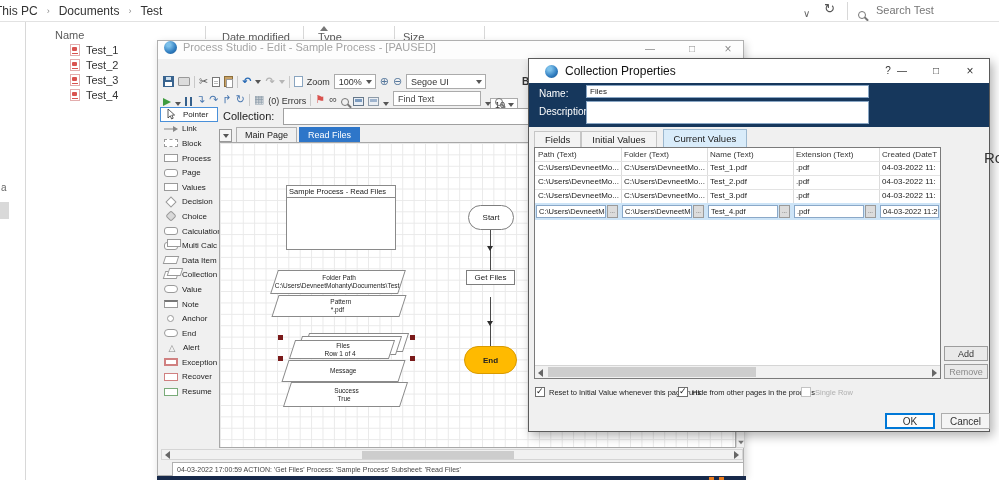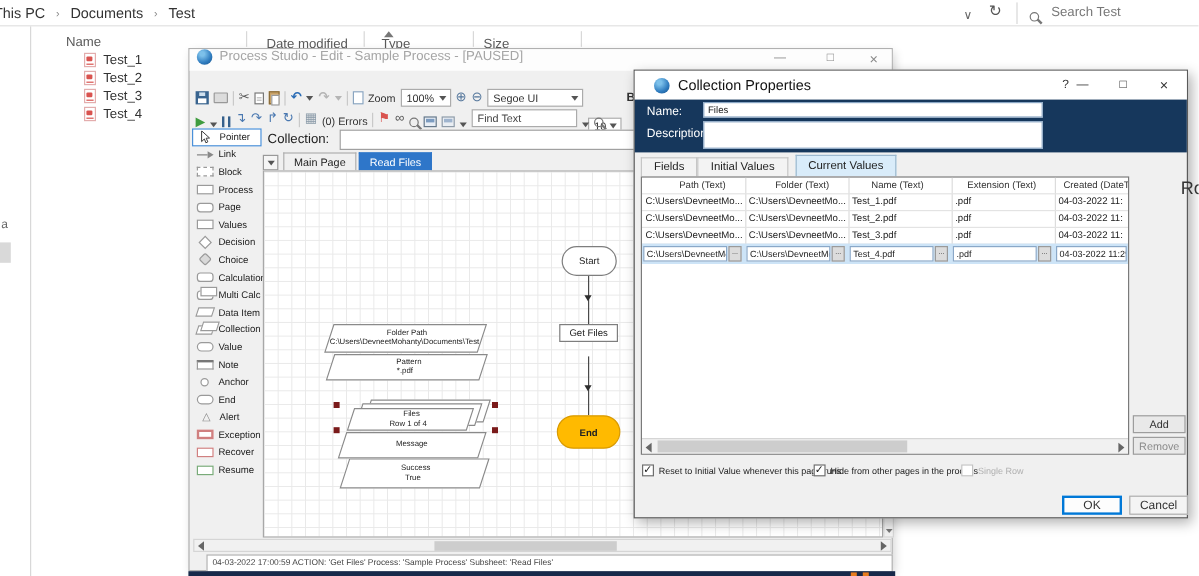--- a/index.html
+++ b/index.html
@@ -379,20 +379,23 @@
           <span class="lbl">Recover</span>
         </div>
       <div class="tool">
           <span class="ti green"></span>
           <span class="lbl">Resume</span>
         </div>
     </div>
 
     <div class="abs canvas">
 
+      <div class="notebox" style="left:66px;top:42px;width:110px;height:65px;">
+        <div class="nt">Sample Process - Read Files</div>
+      </div>
 
       <div class="vlink" style="left:270px;top:87px;height:40px;"></div>
       <span class="ah" style="left:267px;top:103px;"></span>
       <div class="vlink" style="left:270px;top:154px;height:49px;"></div>
       <span class="ah" style="left:267px;top:178px;"></span>
 
       <div class="node pillnode" style="left:248px;top:62px;width:46px;height:25px;">Start</div>
       <div class="node" style="left:246px;top:127px;width:49px;height:15px;">Get Files</div>
       <div class="node pillnode endnode" style="left:244px;top:203px;width:53px;height:28px;">End</div>
 
@@ -466,21 +469,21 @@
 
     <div class="abs" style="left:5px;top:70px;height:18px;display:flex;align-items:flex-end;">
       <span class="dtab">Fields</span>
       <span class="dtab">Initial Values</span>
       <span class="dtab active" style="margin-left:6px;">Current Values</span>
     </div>
 
     <div class="tbl" style="left:5px;top:88px;width:407px;height:232px;">
 
       <div style="display:flex;height:13px;">
-        <span class="th" style="width:86px;margin-left:28px;">Path  (Text)</span>
+        <span class="th" style="width:86px;">Path  (Text)</span>
         <span class="th" style="width:86px;">Folder  (Text)</span>
         <span class="th" style="width:86px;">Name  (Text)</span>
         <span class="th" style="width:86px;">Extension  (Text)</span>
         <span class="th" style="width:61px;">Created  (DateT</span>
       </div>
 
       <div style="display:flex;height:14px;">
         <span class="td" style="width:86px;">C:\Users\DevneetMo...</span>
         <span class="td" style="width:86px;">C:\Users\DevneetMo...</span>
         <span class="td" style="width:86px;">Test_1.pdf</span>

